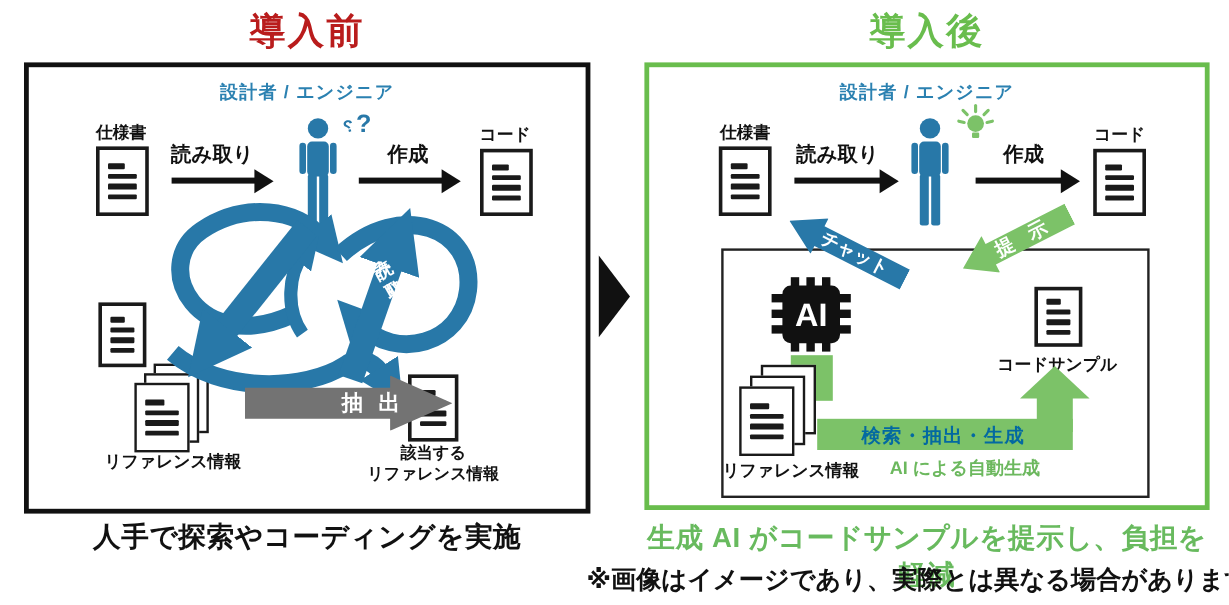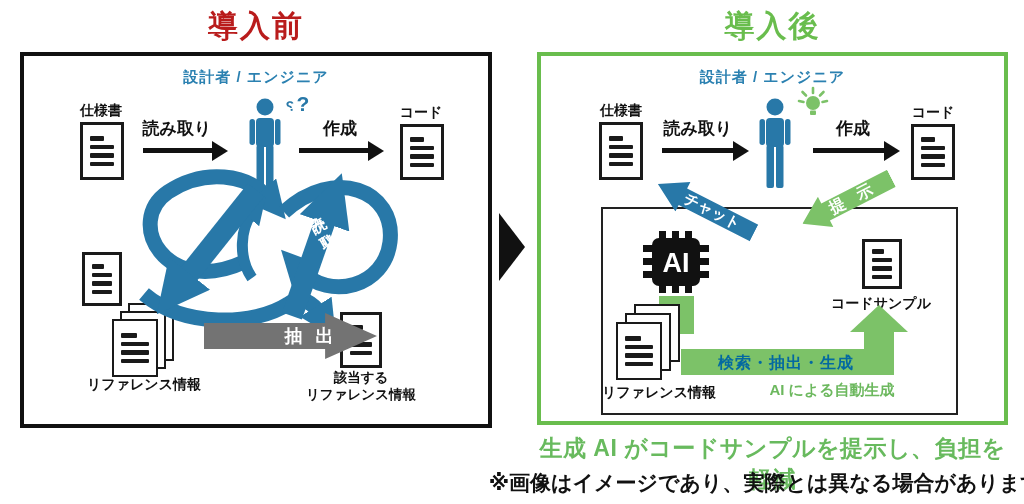--- a/index.html
+++ b/index.html
@@ -172,20 +172,21 @@
         <i></i>
         <i></i>
         <i></i>
     </div>
     <div class="abs ctr relevant-lbl" style="left:257px;top:314px;width:160px;">
       <div>該当する</div>
       <div>リファレンス情報</div>
     </div>
   </div>
 
+  <div class="abs ctr caption" style="left:20px;top:432px;width:472px;">人手で探索やコーディングを実施</div>
 
   <div class="center-arrow" style="left:499px;top:213px;"></div>
 
   <div class="abs ctr panel-title green" style="left:537px;top:6px;width:471px;">導入後</div>
 
   <div class="bigbox green" style="left:537px;top:52px;width:463px;height:365px;">
 
     <div class="abs ctr actor" style="left:0;top:12px;width:100%;">設計者 / エンジニア</div>
 
     <div class="abs" style="left:256px;top:30px;z-index:4;">
@@ -275,21 +276,21 @@
           <i></i>
           <i></i>
       </div>
     </div>
     <div class="abs ctr lbl" style="left:38px;top:328px;width:160px;">リファレンス情報</div>
 
     <div class="gbar" style="left:140px;top:293px;width:213px;height:26px;"></div>
     <div class="gbar" style="left:323px;top:274px;width:30px;height:30px;"></div>
     <div class="gtri" style="left:309px;top:249px;"></div>
     <div class="pipeline-text ctr" style="left:150px;top:297px;width:190px;">検索・抽出・生成</div>
-    <div class="autonote ctr" style="left:144px;top:325px;width:206px;padding-left:44px;">AI による自動生成</div>
+    <div class="autonote ctr" style="left:160px;top:325px;width:206px;">AI による自動生成</div>
 
     <div class="doc" style="left:321px;top:183px;width:40px;height:50px;">
       <i class="s"></i>
         <i></i>
         <i></i>
         <i></i>
     </div>
     <div class="abs ctr lbl" style="left:255px;top:239px;width:170px;">コードサンプル</div>
   </div>
 

